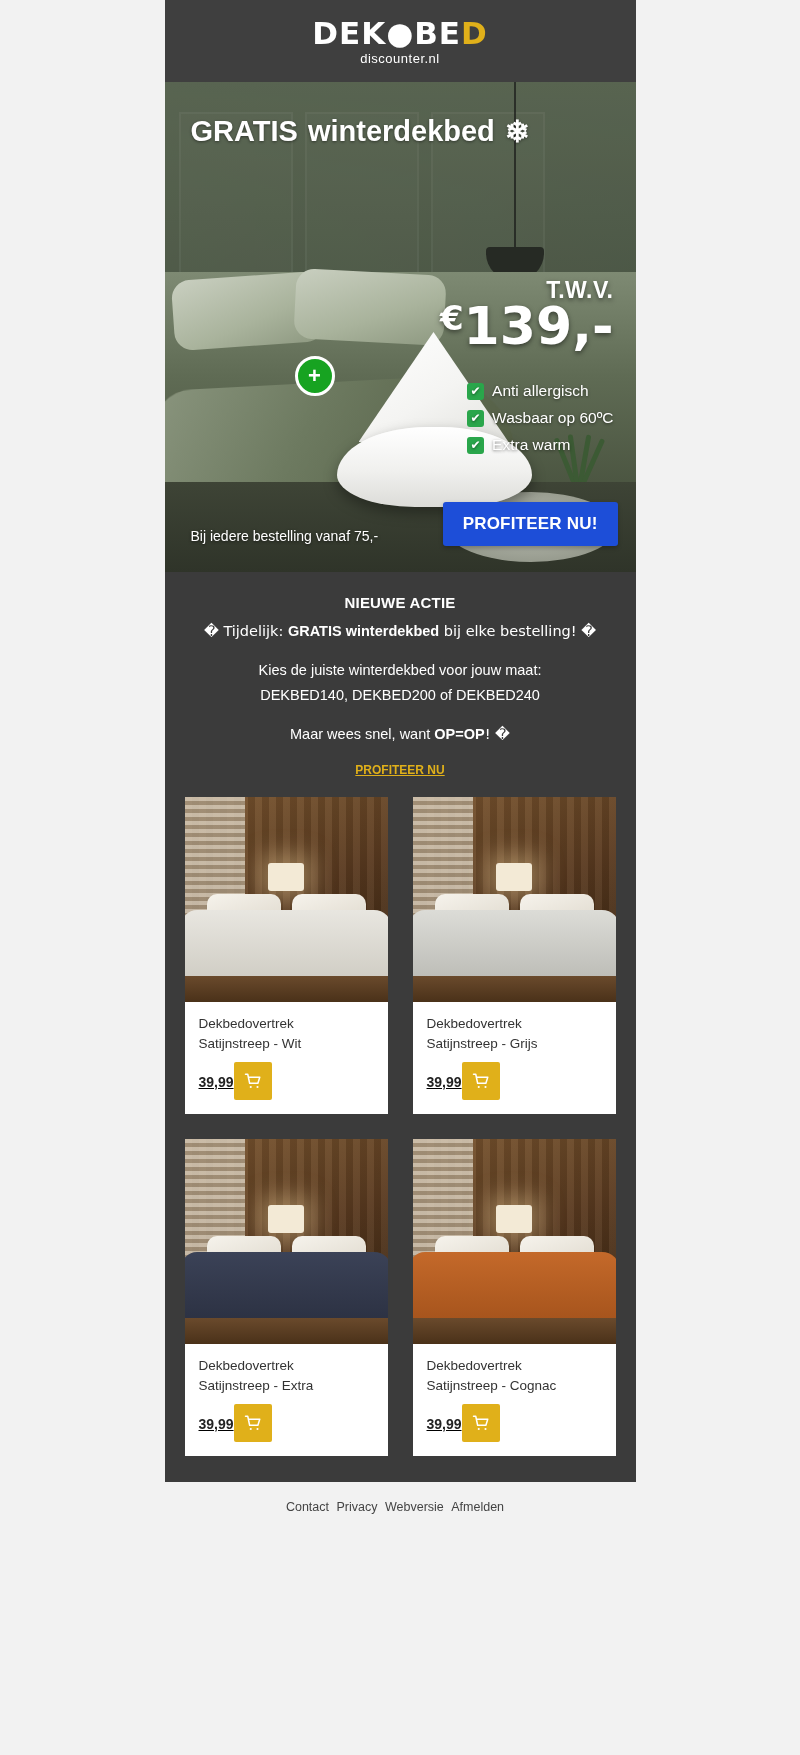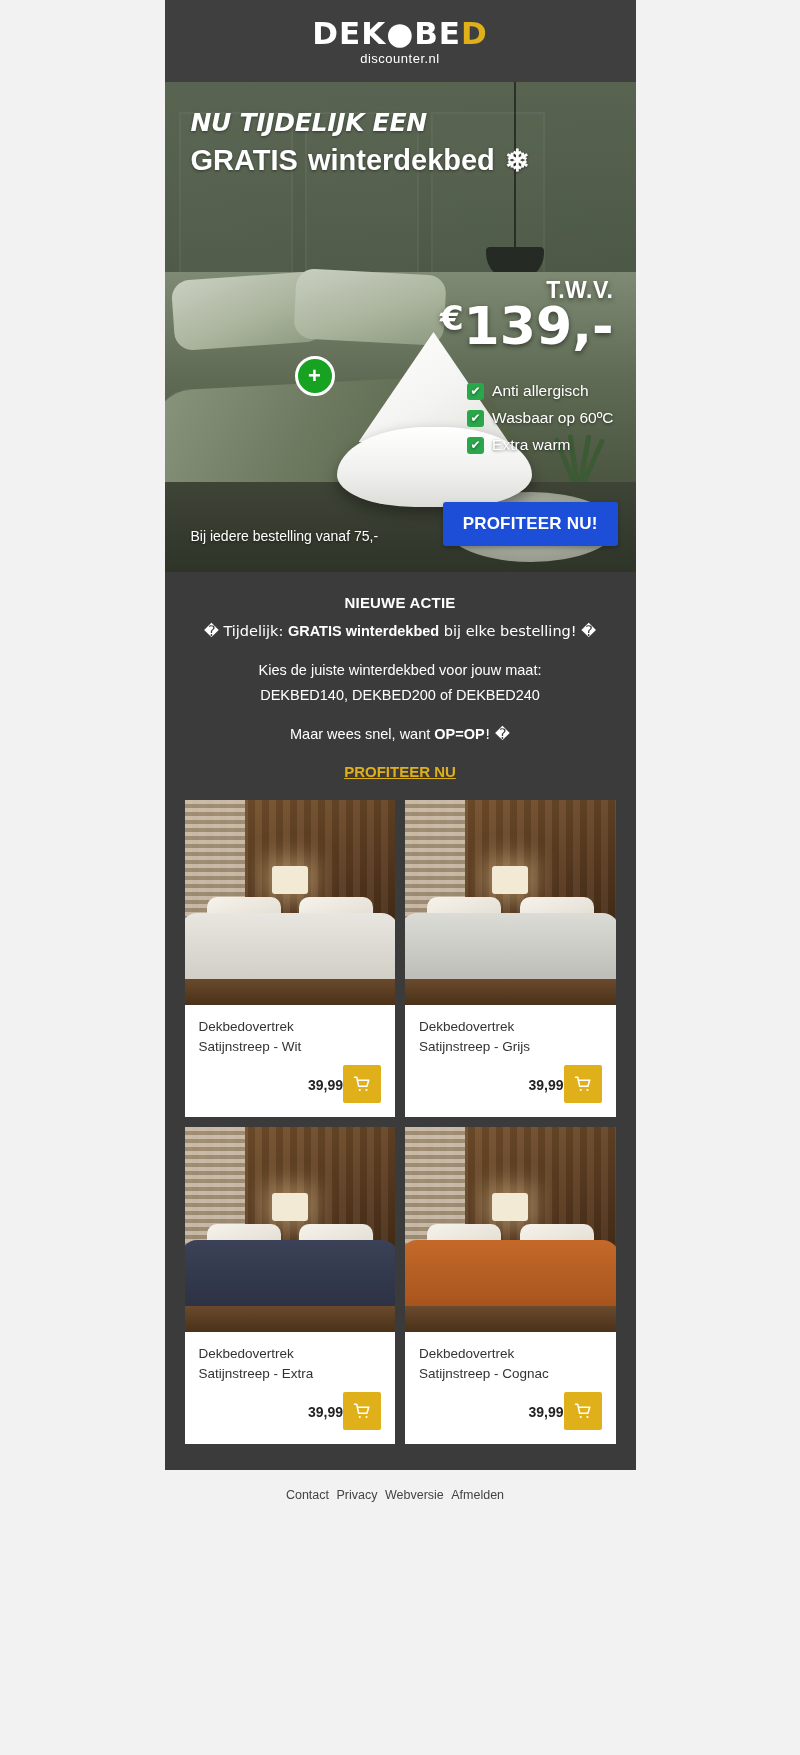--- a/index.html
+++ b/index.html
@@ -169,26 +169,26 @@
   .copy{
     background:#3b3b3b;color:#ffffff;text-align:center;padding:22px 28px 6px 28px;
   }
   .copy h3{
     margin:0 0 10px 0;font-size:15px;font-weight:bold;letter-spacing:.2px;
   }
   .copy p{margin:0 0 18px 0;font-size:14.5px;line-height:1.45;}
   .copy p.tight{margin-bottom:4px;}
   .copy .bx{font-family:"DejaVu Sans", sans-serif;}
   .cta-link{
-    display:block;text-align:center;color:#e0b01a;font-weight:bold;font-size:15px;
+    display:block;text-align:center;color:#e0b01a;font-weight:bold;font-size:12px;
     text-decoration:underline;margin:16px 0 14px 0;cursor:pointer;
   }
   
   .grid{
-    display:grid;grid-template-columns:1fr 1fr;gap:10px;padding:0 20px 26px 20px;
+    display:grid;grid-template-columns:1fr 1fr;gap:25px;padding:0 20px 26px 20px;
   }
   .card{background:#ffffff;overflow:hidden;}
   .card-img{
     height:205px;position:relative;overflow:hidden;
     background:linear-gradient(160deg,#6b4a2f 0%,#4e341f 45%,#2e1f12 100%);
   }
   .ci-wall{
     position:absolute;inset:0;
     background:repeating-linear-gradient(90deg, rgba(255,255,255,.045) 0 7px, rgba(0,0,0,.1) 7px 14px),
                linear-gradient(160deg,#7a552f 0%,#58391f 50%,#33210f 100%);
@@ -216,21 +216,21 @@
   .ci-pillow.r{right:22px;}
   .ci-floor{
     position:absolute;left:0;right:0;bottom:0;height:26px;
     background:linear-gradient(180deg,#6a4a2c,#4a3119);
   }
   .card-body{padding:12px 14px 14px 14px;position:relative;}
   .p-name{
     color:#333333;font-size:13.5px;line-height:1.45;min-height:40px;
   }
   .p-bottom{
-    display:flex;align-items:flex-end;justify-content:flex-end;margin-top:8px;
+    display:flex;align-items:flex-end;justify-content:flex-start;margin-top:8px;text-decoration:underline;
   }
   .p-price{font-size:14px;font-weight:bold;color:#222222;padding-bottom:10px;}
   .cart-btn{
     width:38px;height:38px;background:#e0b01a;border:0;border-radius:2px;
     display:flex;align-items:center;justify-content:center;cursor:pointer;
   }
   .cart-btn svg{display:block;}
   
   .footer{
     text-align:center;font-size:12.5px;color:#444444;padding:18px 10px 22px 0;background:#f2f2f2;
@@ -272,21 +272,20 @@
     <div class="floor"></div>
     <div class="rug"></div>
 
     <div class="duvet">
       <div class="duvet-top"></div>
       <div class="duvet-roll"></div>
     </div>
     <div class="plus">+</div>
 
     <div class="hero-txt">
-      <div class="h-line1">NU TIJDELIJK EEN</div>
       <div class="h-line2">
         <span>GRATIS</span>
         <span>winterdekbed</span>
         <span class="snow">❄</span>
       </div>
     </div>
 
     <div class="price-wrap">
       <div class="twv">T.W.V.</div>
       <div class="price">

